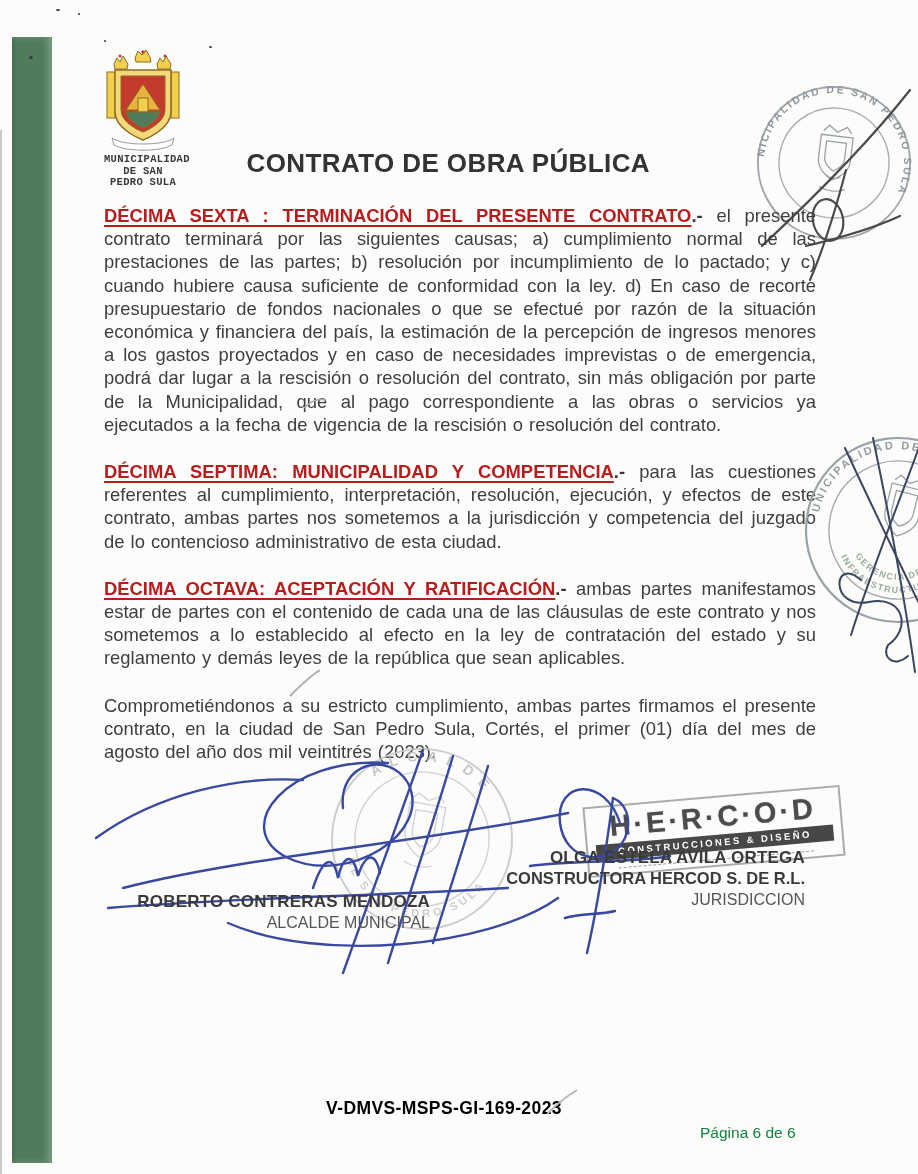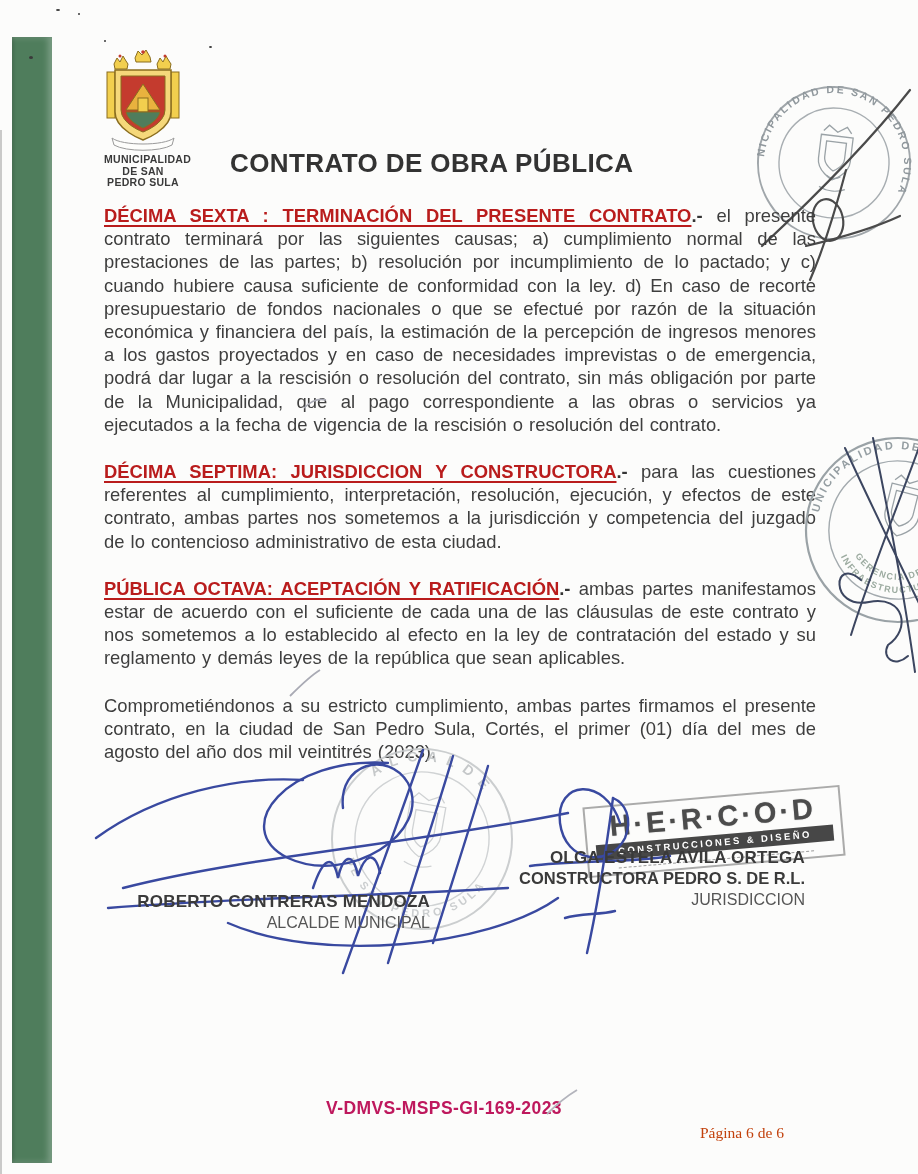--- a/index.html
+++ b/index.html
@@ -9,23 +9,23 @@
     font-family:"Liberation Sans",sans-serif;color:#3e3e3e;
   }
   
   .edge-left{position:absolute;left:0;top:130px;width:2px;height:1044px;background:rgba(110,110,110,.35);}
   .green-bar{position:absolute;left:12px;top:37px;width:40px;height:1126px;background:#4f7d5c;
     box-shadow:inset -4px 0 6px rgba(255,255,255,.25), inset 2px 0 3px rgba(0,0,0,.15);}
   .speck{position:absolute;background:#3a3a3a;border-radius:50%;}
 
   
   .logo-wrap{position:absolute;left:104px;top:50px;width:78px;text-align:center;}
-  .logo-caption{margin-top:2px;font-family:Liberation Sans, sans-serif;font-weight:bold;
+  .logo-caption{margin-top:2px;font-family:Liberation Mono, monospace;font-weight:bold;
     font-size:10.5px;line-height:11.5px;color:#3a3a3a;letter-spacing:.3px;}
-  .doc-title{position:absolute;left:230px;top:148px;width:420px;text-align:left;
+  .doc-title{position:absolute;left:230px;top:148px;width:420px;text-align:right;
     font-size:26px;font-weight:bold;color:#333;letter-spacing:.4px;}
 
   
   .content{position:absolute;left:104px;top:204px;width:712px;}
   .content p{margin:0 0 24px 0;font-size:18.4px;line-height:23.2px;text-align:justify;
     color:#3e3e3e;word-spacing:1px;}
   .clause-heading{font-weight:bold;color:#b91c1c;text-decoration:underline;
     text-decoration-thickness:2px;text-underline-offset:3px;}
   .clause-sep{font-weight:bold;color:#343434;}
 
@@ -40,22 +40,22 @@
   .hercod-tagline{height:5px;width:82%;margin:3px auto 0 auto;border-bottom:1.6px dashed #9b9b9b;}
 
   
   .sig-name-block{position:absolute;text-align:right;}
   .sig-name{font-size:17px;font-weight:bold;color:#3a3a3a;letter-spacing:.2px;line-height:20px;}
   .sig-role{font-size:16px;color:#555;line-height:21px;}
   .sig-company{font-size:16.5px;font-weight:bold;color:#3a3a3a;line-height:21px;}
 
   
   .footer-ref{position:absolute;left:104px;top:1098px;width:680px;text-align:center;
-    font-size:17.5px;font-weight:bold;color:#be185d;letter-spacing:.4px;}
-  .footer-page{position:absolute;left:700px;top:1124px;width:150px;font-size:15.5px;color:#c2410c;font-family:Liberation Serif, serif;}
+    font-size:17.5px;font-weight:bold;color:#000000;letter-spacing:.4px;}
+  .footer-page{position:absolute;left:700px;top:1124px;width:150px;font-size:15.5px;color:#15803d;}
 
   svg{display:block;}
 </style>
 </head>
 <body>
 
 <div id="page">
 
   <div class="edge-left"></div>
   <div class="green-bar"></div>
@@ -123,24 +123,24 @@
       <path d="M98,122 C88,160 76,200 62,232"></path>
       <path d="M58,198 C92,190 126,180 152,168"></path>
     </g>
   </svg>
 
   <div class="content">
     <p>
       <span class="clause-heading">DÉCIMA SEXTA : TERMINACIÓN DEL PRESENTE CONTRATO</span><span class="clause-sep">.- </span><span>el presente contrato terminará por las siguientes causas; a) cumplimiento normal de las prestaciones de las partes; b) resolución por incumplimiento de lo pactado; y c) cuando hubiere causa suficiente de conformidad con la ley. d) En caso de recorte presupuestario de fondos nacionales o que se efectué por razón de la situación económica y financiera del país, la estimación de la percepción de ingresos menores a los gastos proyectados y en caso de necesidades imprevistas o de emergencia, podrá dar lugar a la rescisión o resolución del contrato, sin más obligación por parte de la Municipalidad, que al pago correspondiente a las obras o servicios ya ejecutados a la fecha de vigencia de la rescisión o resolución del contrato.</span>
     </p>
     <p>
-      <span class="clause-heading">DÉCIMA SEPTIMA: JURISDICCION Y CONSTRUCTORA</span><span class="clause-sep">.- </span><span>para las cuestiones referentes al cumplimiento, interpretación, resolución, ejecución, y efectos de este contrato, ambas partes nos sometemos a la jurisdicción y competencia del juzgado de lo contencioso administrativo de esta ciudad.</span>
+      <span class="clause-heading">DÉCIMA SEPTIMA: MUNICIPALIDAD Y COMPETENCIA</span><span class="clause-sep">.- </span><span>para las cuestiones referentes al cumplimiento, interpretación, resolución, ejecución, y efectos de este contrato, ambas partes nos sometemos a la jurisdicción y competencia del juzgado de lo contencioso administrativo de esta ciudad.</span>
     </p>
     <p>
-      <span class="clause-heading">PÚBLICA OCTAVA: ACEPTACIÓN Y RATIFICACIÓN</span><span class="clause-sep">.- </span><span>ambas partes manifestamos estar de acuerdo con el suficiente de cada una de las cláusulas de este contrato y nos sometemos a lo establecido al efecto en la ley de contratación del estado y su reglamento y demás leyes de la república que sean aplicables.</span>
+      <span class="clause-heading">DÉCIMA OCTAVA: ACEPTACIÓN Y RATIFICACIÓN</span><span class="clause-sep">.- </span><span>ambas partes manifestamos estar de partes con el contenido de cada una de las cláusulas de este contrato y nos sometemos a lo establecido al efecto en la ley de contratación del estado y su reglamento y demás leyes de la república que sean aplicables.</span>
     </p>
     <p>Comprometiéndonos a su estricto cumplimiento, ambas partes firmamos el presente contrato, en la ciudad de San Pedro Sula, Cortés, el primer (01) día del mes de agosto del año dos mil veintitrés (2023).</p>
   </div>
 
   <svg class="stamp" style="left:300px;top:394px;" width="30" height="20" viewBox="0 0 30 20">
     <path d="M4,14 C10,8 18,4 26,6" stroke="#a9aab4" stroke-width="1.6" fill="none"></path>
   </svg>
   <svg class="stamp" style="left:288px;top:668px;" width="34" height="30" viewBox="0 0 34 30">
     <path d="M2,28 C12,18 22,8 32,2" stroke="#a9aab4" stroke-width="1.8" fill="none"></path>
   </svg>
@@ -228,21 +228,21 @@
       <path d="M40,150 C55,145 75,147 90,143"></path>
     </g>
   </svg>
 
   <div class="sig-name-block" style="left:100px;top:892px;width:330px;">
     <div class="sig-name">ROBERTO CONTRERAS MENDOZA</div>
     <div class="sig-role">ALCALDE MUNICIPAL</div>
   </div>
   <div class="sig-name-block" style="left:455px;top:848px;width:350px;">
     <div class="sig-name">OLGA ESTELA AVILA ORTEGA</div>
-    <div class="sig-company">CONSTRUCTORA PEDRO S. DE R.L.</div>
+    <div class="sig-company">CONSTRUCTORA HERCOD S. DE R.L.</div>
     <div class="sig-role">JURISDICCION</div>
   </div>
 
   <div class="footer-ref">V-DMVS-MSPS-GI-169-2023</div>
   <svg class="stamp" style="left:545px;top:1088px;" width="34" height="28" viewBox="0 0 34 28">
     <path d="M2,26 C12,16 22,8 32,2" stroke="#b3b4bc" stroke-width="1.8" fill="none"></path>
   </svg>
   <div class="footer-page">Página 6 de 6</div>
 
 </div>

